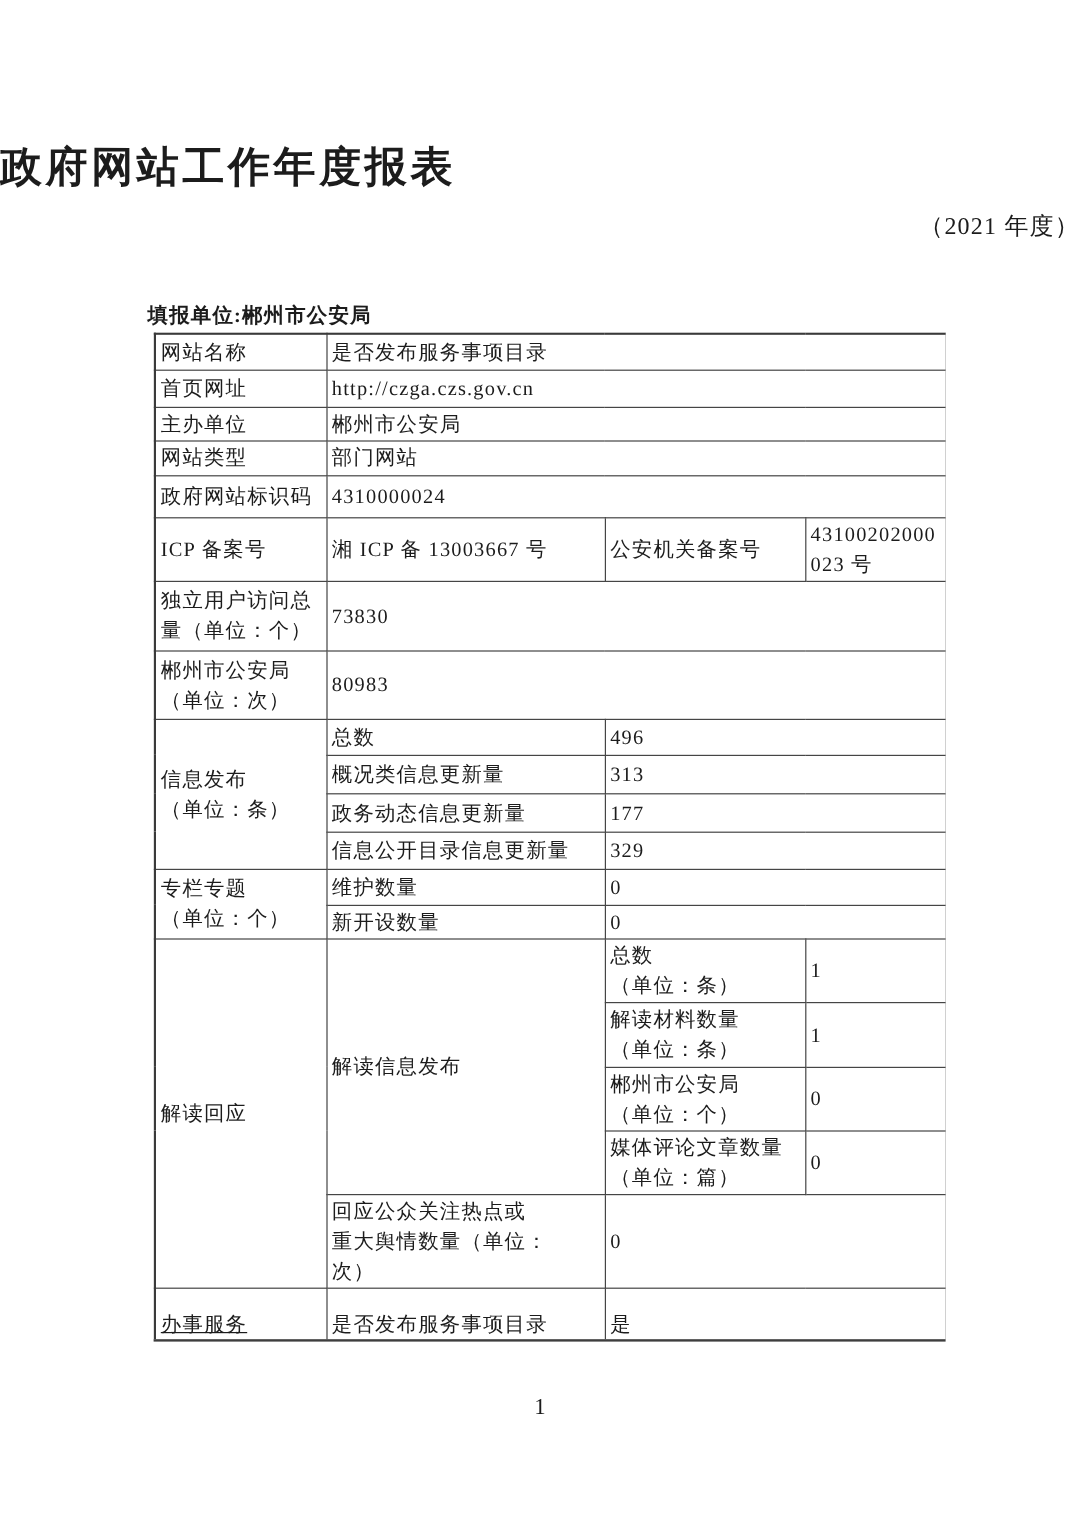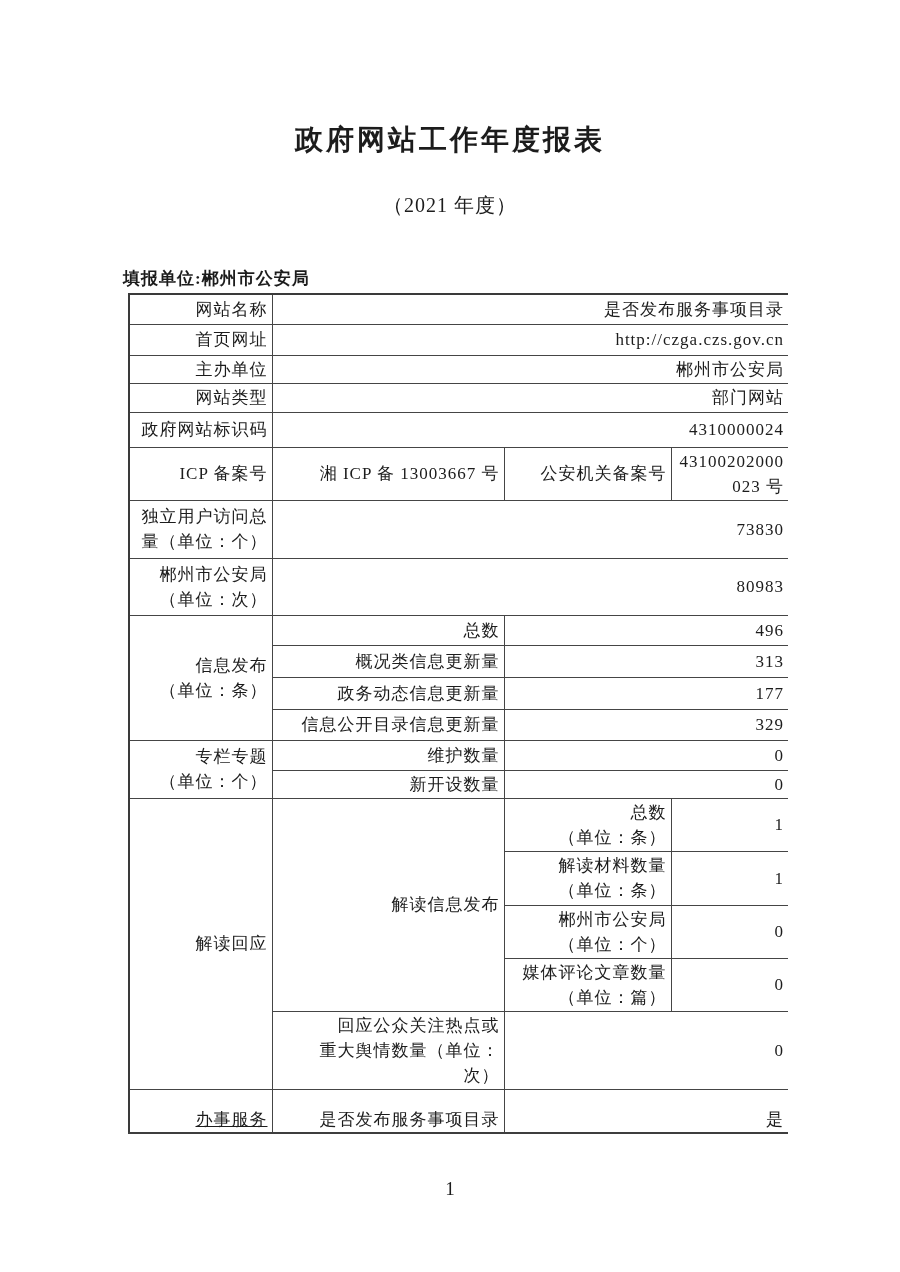--- a/index.html
+++ b/index.html
@@ -2,42 +2,42 @@
 <html><head>
 <meta charset="utf-8">
 <style>
   html,body{margin:0;padding:0;}
   body{
     width:900px;height:1272px;background:#ffffff;
     font-family:"Liberation Serif","DejaVu Serif",serif;
     color:#1c1c1c;overflow:hidden;
   }
   .doc-title{
-    margin:0;padding-top:120px;text-align:center;
-    font-size:28px;font-weight:bold;letter-spacing:3px;line-height:40px;
+    margin:0;padding-top:120px;text-align:left;
+    font-size:35px;font-weight:bold;letter-spacing:3px;line-height:40px;
   }
   .doc-subtitle{
-    margin:33px 0 0 0;text-align:center;
+    margin:17px 0 0 0;text-align:right;
     font-size:20px;line-height:24px;letter-spacing:1px;
   }
   .reporting-unit{
     margin:51px 0 0 123px;
     font-size:17px;font-weight:bold;line-height:21px;letter-spacing:1px;
   }
   .table-wrap{
     margin:4px 0 0 128px;width:660px;height:841px;
     overflow:hidden;border-bottom:2px solid #3e3e3e;box-sizing:border-box;
   }
   table.report{
     border-collapse:collapse;table-layout:fixed;width:660px;
     border:2px solid #3a3a3a;
   }
   table.report td{
     border:1px solid #454545;
-    text-align:right;vertical-align:middle;
+    text-align:left;vertical-align:middle;
     font-size:17px;line-height:25px;letter-spacing:1px;
     padding:1px 4px;overflow:hidden;
     white-space:pre-line;
     margin-top:20px;
   }
   td.url{letter-spacing:1.5px;}
   td.vtop{vertical-align:top;padding-top:6px;}
   td.vbottom{vertical-align:bottom;padding-bottom:12px;text-decoration:underline;}
   .page-number{
     margin:44px 0 0 0;text-align:center;font-size:19px;line-height:22px;

